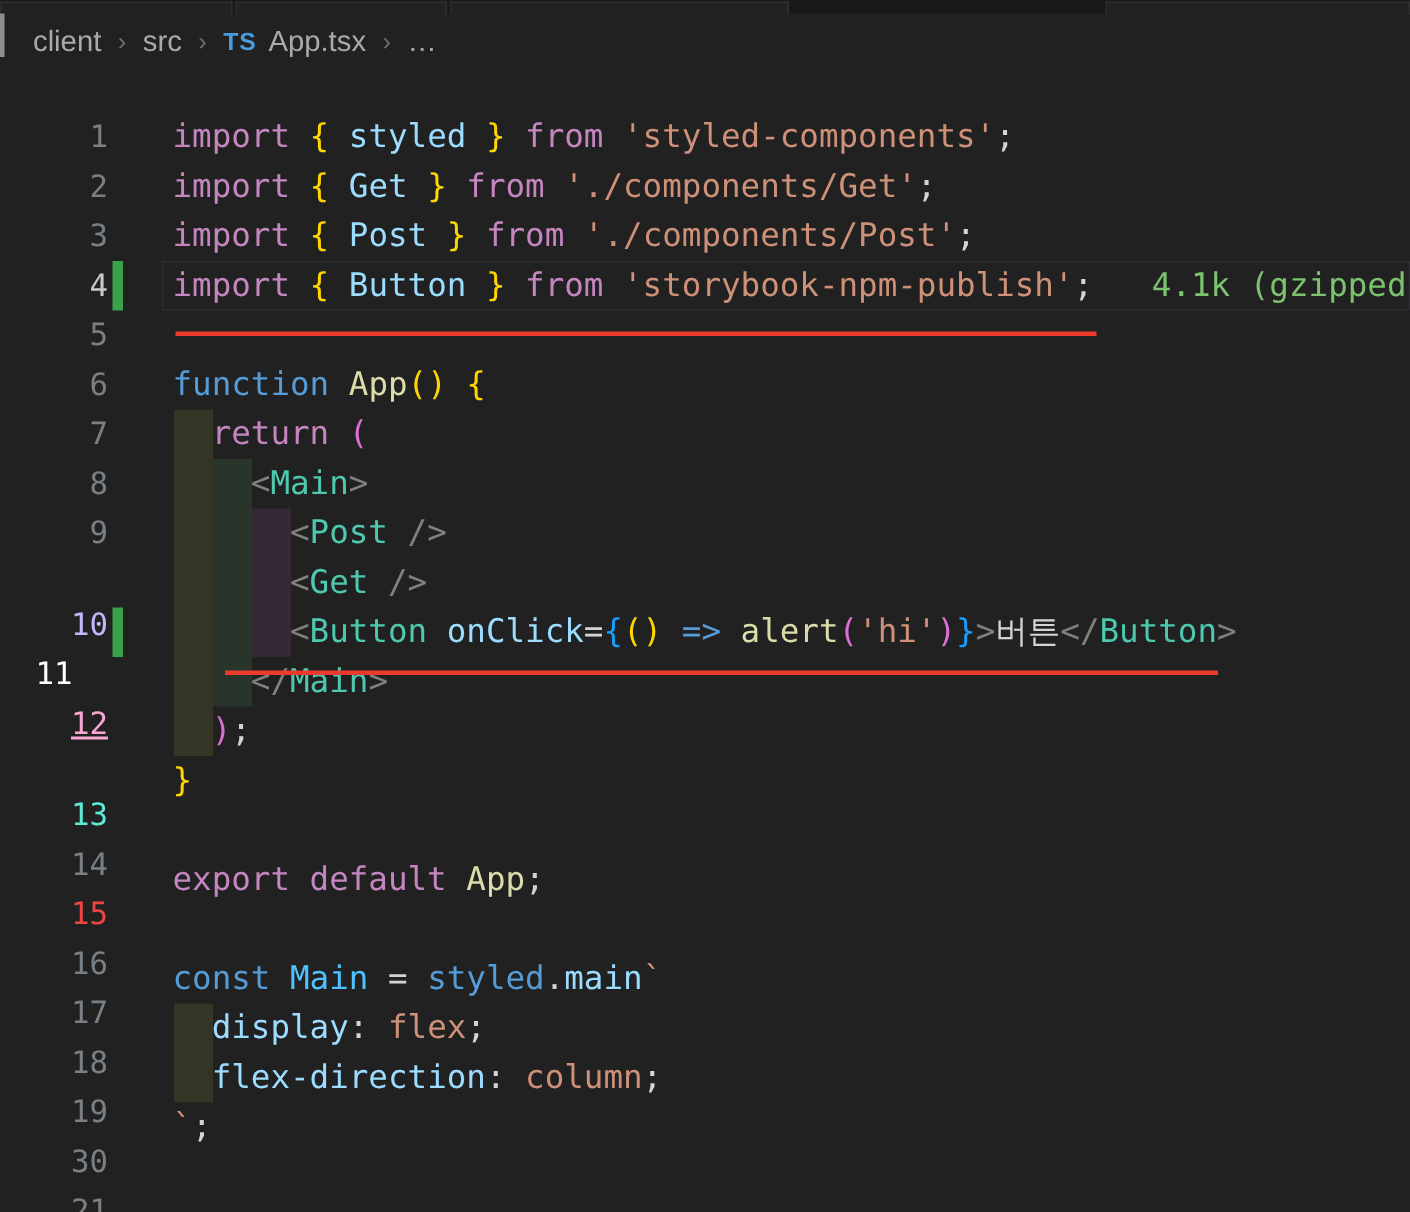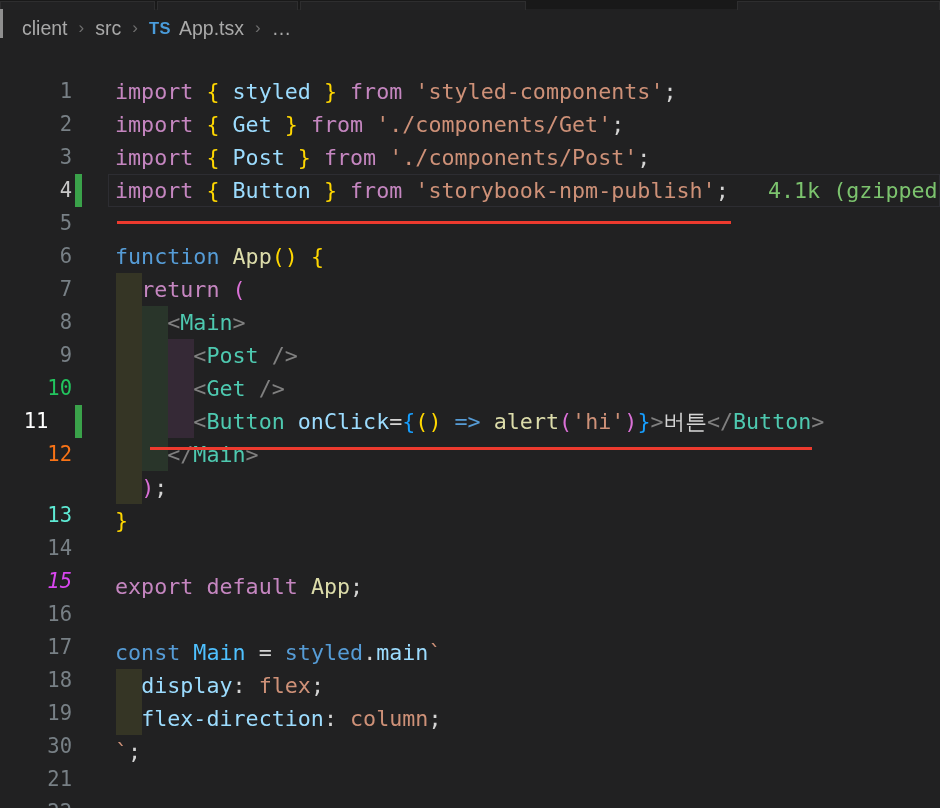--- a/index.html
+++ b/index.html
@@ -77,26 +77,26 @@
   <div class="gutter" id="gutter">
       <div class="lnum" style="color: rgb(120, 128, 134);">1</div>
       <div class="lnum" style="color: rgb(120, 128, 134);">2</div>
       <div class="lnum" style="color: rgb(120, 128, 134);">3</div>
       <div class="lnum" style="color: rgb(200, 200, 200);">4</div>
       <div class="lnum" style="color: rgb(120, 128, 134);">5</div>
       <div class="lnum" style="color: rgb(120, 128, 134);">6</div>
       <div class="lnum" style="color: rgb(120, 128, 134);">7</div>
       <div class="lnum" style="color: rgb(120, 128, 134);">8</div>
       <div class="lnum" style="color: rgb(120, 128, 134);">9</div>
-      <div class="lnum" style="color: #22c55e;">10</div>
+      <div class="lnum" style="color: #c4b5fd; margin-top: 28px;">10</div>
       <div class="lnum" style="color: #ffffff; text-align: center;">11</div>
-      <div class="lnum" style="color: #f97316;">12</div>
+      <div class="lnum" style="color: #f9a8d4; text-decoration: underline;">12</div>
       <div class="lnum" style="color: #5eead4; margin-top: 28px;">13</div>
       <div class="lnum" style="color: rgb(120, 128, 134); padding-left: 36px;">14</div>
-      <div class="lnum" style="color: #d946ef; font-style: italic;">15</div>
+      <div class="lnum" style="color: #ef4444;">15</div>
       <div class="lnum" style="color: rgb(120, 128, 134);">16</div>
       <div class="lnum" style="color: rgb(120, 128, 134);">17</div>
       <div class="lnum" style="color: rgb(120, 128, 134); margin-left: 20px;">18</div>
       <div class="lnum" style="color: rgb(120, 128, 134);">19</div>
       <div class="lnum" style="color: rgb(120, 128, 134);">30</div>
       <div class="lnum" style="color: rgb(120, 128, 134);">21</div>
       <div class="lnum" style="color: rgb(120, 128, 134);">22</div>
     </div>
   <div class="gitbars" id="gitbars">
       <div class="gitbar" style="top: 174px; background: rgb(58, 162, 74);"></div>

